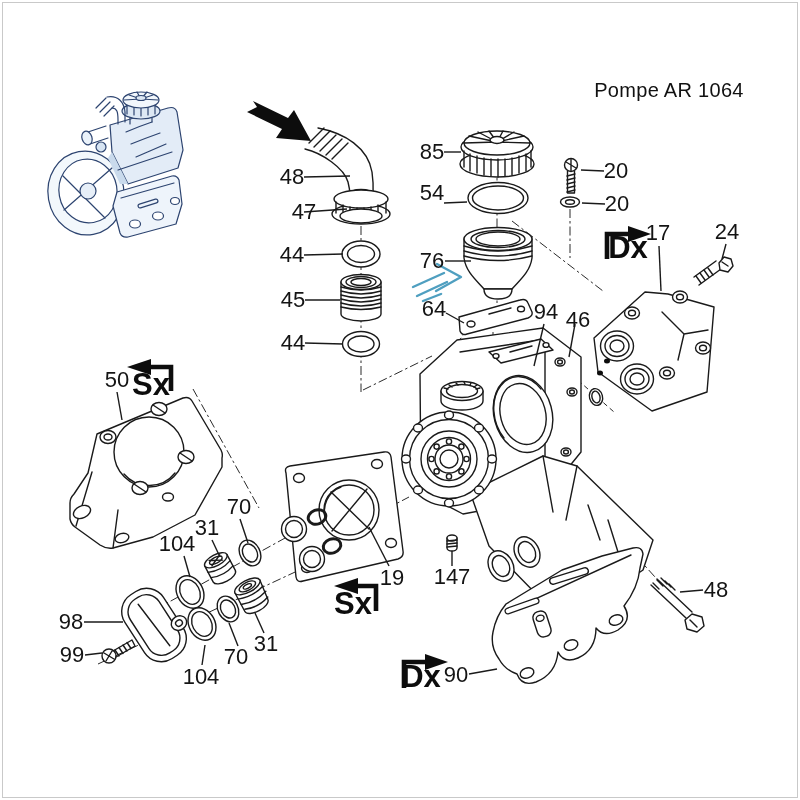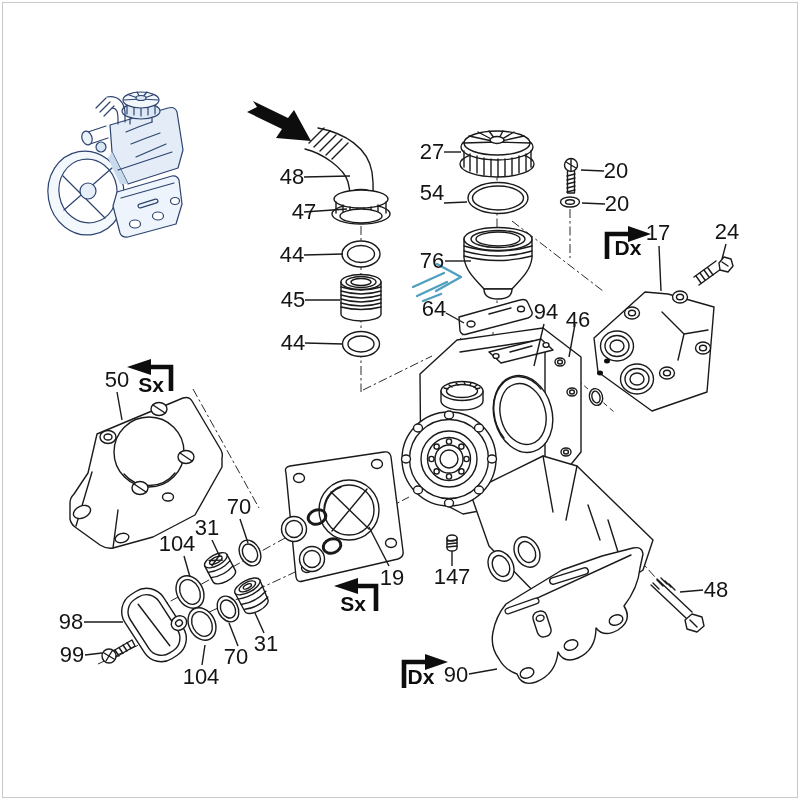--- a/index.html
+++ b/index.html
@@ -1,21 +1,21 @@
 <!DOCTYPE html>
 <html><head>
 <meta charset="utf-8">
 <style>
   html,body{margin:0;padding:0;background:#fff;}
   .stage{position:relative;width:800px;height:800px;background:#fff;overflow:hidden;
          font-family:"Liberation Sans", sans-serif;}
   .frame{position:absolute;inset:2px;border:1px solid #c9c9c9;pointer-events:none;}
   .co{position:absolute;transform:translate(-50%,-50%);font-size:22px;font-weight:500;
       color:#141414;white-space:nowrap;line-height:1;}
-  .marker-text{position:absolute;transform:translate(-50%,-50%);font-size:21px;font-weight:600;
+  .marker-text{position:absolute;transform:translate(-50%,-50%);font-size:31px;font-weight:600;
       color:#0d0d0d;white-space:nowrap;line-height:1;}
   .title{position:absolute;transform:translate(-50%,-50%);font-size:20px;color:#111;
       letter-spacing:.3px;white-space:nowrap;}
   svg{position:absolute;left:0;top:0;}
   .part{fill:#fff;stroke:#1a1a1a;stroke-width:1.4;stroke-linejoin:round;stroke-linecap:round;}
   .ln{fill:none;}
   .axes{fill:none;stroke:#2a2a2a;stroke-width:1;}
   .leader{fill:none;stroke:#1a1a1a;stroke-width:1.4;}
   .solid{fill:#0d0d0d;stroke:none;}
   .mk{fill:none;stroke:#0d0d0d;stroke-width:4.6;}
@@ -404,27 +404,28 @@
       <path d="M117,192 L172,176 Q177,175 179,180 L182,204 L176,224 L128,237 Q122,238 120,233 L113,206 Z" fill="#eef4fb"></path>
       <path class="ln" d="M121,198 L174,183"></path>
       <ellipse cx="135" cy="224" rx="5.5" ry="4"></ellipse>
       <ellipse cx="158" cy="216" rx="5.5" ry="4"></ellipse>
       <ellipse cx="175" cy="201" rx="4.5" ry="3.5"></ellipse>
       <path class="ln" stroke-width="5" stroke-linecap="round" d="M140,206 L156,201"></path>
       <path class="ln" stroke-width="2.6" stroke-linecap="round" stroke="#eef4fb" d="M140,206 L156,201"></path>
     </g>
   </svg>
 
+  <div class="title" style="left:669px;top:90px">Pompe AR 1064</div>
 
   <div class="co" style="left:292px;top:177px">48</div>
   <div class="co" style="left:304px;top:212px">47</div>
   <div class="co" style="left:292px;top:255px">44</div>
   <div class="co" style="left:293px;top:300px">45</div>
   <div class="co" style="left:293px;top:343px">44</div>
-  <div class="co" style="left:432px;top:152px">27</div>
+  <div class="co" style="left:432px;top:152px">85</div>
   <div class="co" style="left:432px;top:193px">54</div>
   <div class="co" style="left:432px;top:261px">76</div>
   <div class="co" style="left:434px;top:309px">64</div>
   <div class="co" style="left:616px;top:171px">20</div>
   <div class="co" style="left:617px;top:204px">20</div>
   <div class="co" style="left:658px;top:233px">17</div>
   <div class="co" style="left:727px;top:232px">24</div>
   <div class="co" style="left:546px;top:312px">94</div>
   <div class="co" style="left:578px;top:320px">46</div>
   <div class="co" style="left:117px;top:380px">50</div>

